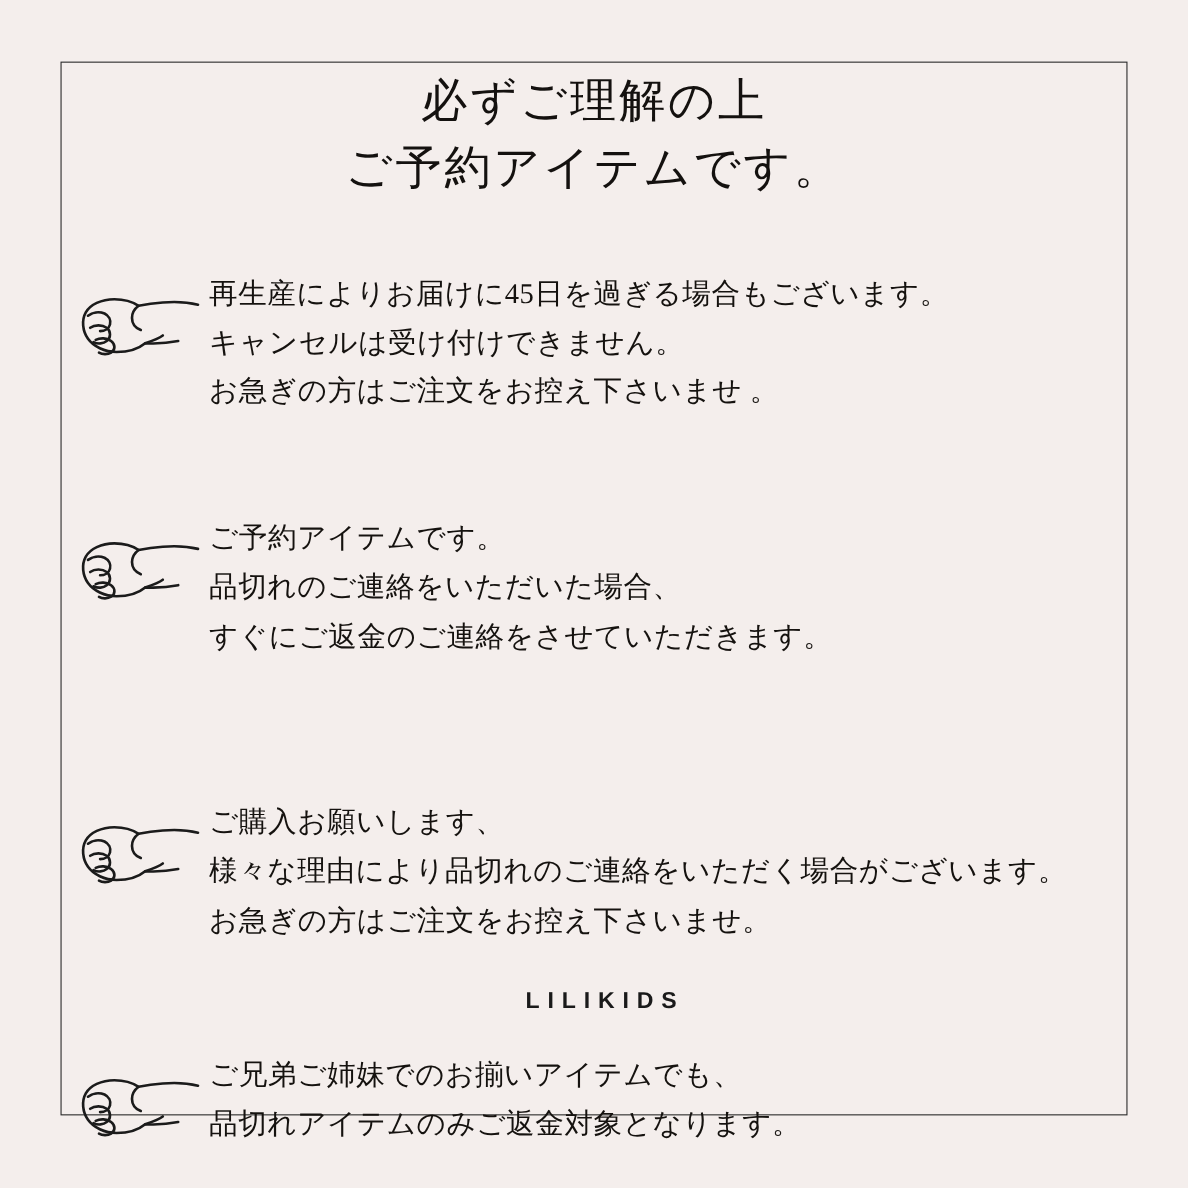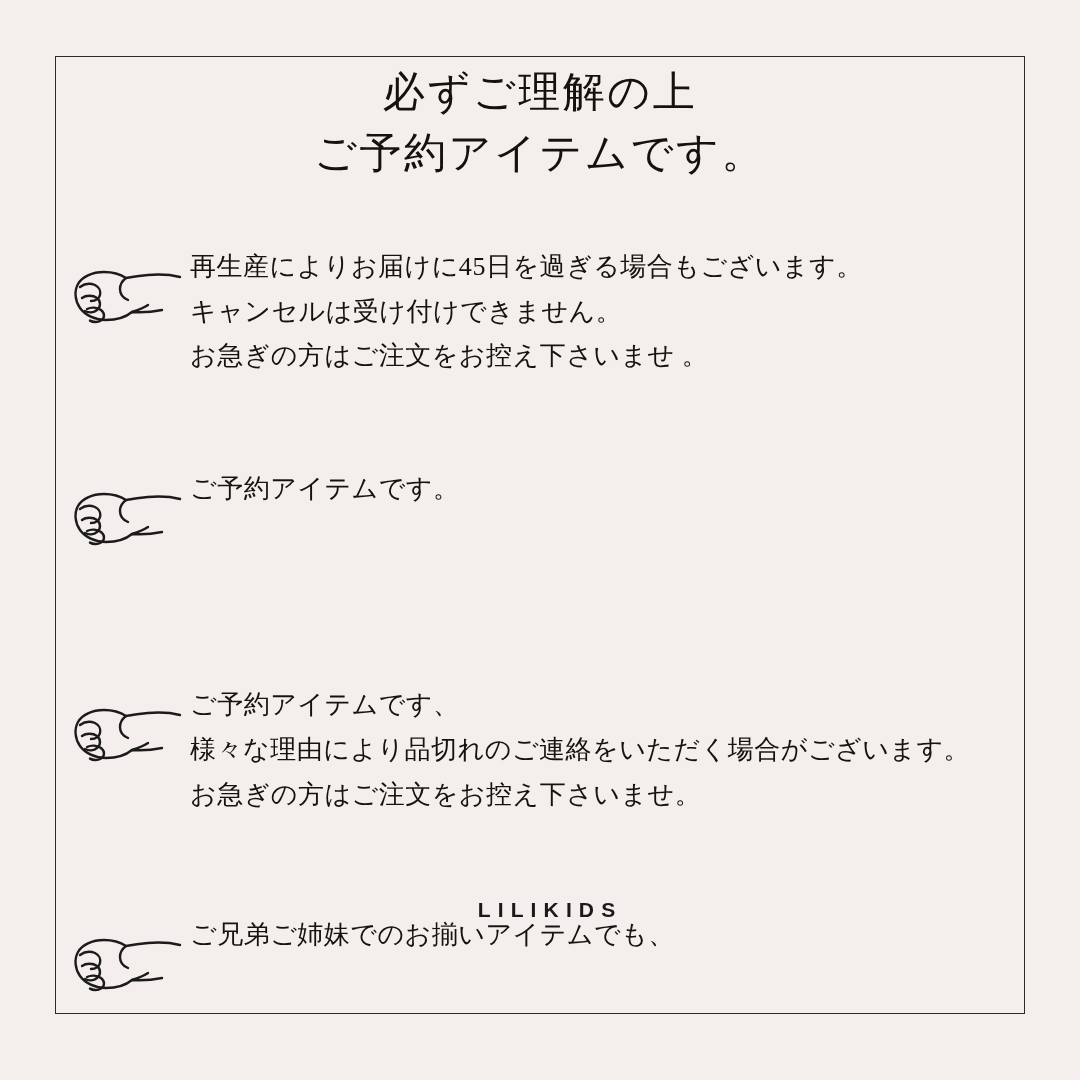--- a/index.html
+++ b/index.html
@@ -137,54 +137,57 @@
           <path d="M120 26 C112 24 100 23 88 24 C80 24.6 72 25.8 66 27 C60 23 52 21 44 21 C32 21 22 26 18 33 C14 40 15 50 20 57 C25 64 35 69 46 69 C56 69 66 66 72 61 C80 61.5 92 61 102 59"></path>
           <path d="M66 27 C62 30 60 34 60 38 C60 43 63 47 68 49"></path>
           <path d="M20 36 C24 33 30 32 35 34 C39 36 41 40 40 44 C39 48 35 50 31 50"></path>
           <path d="M22 47 C26 44 33 44 37 47 C41 50 41 56 37 59 C34 61.5 29 62 25 60"></path>
           <path d="M27 58 C31 56 37 56 41 59 C45 62 45 67 41 69.5 C38 71.4 33 71.4 30 69.6"></path>
           <path d="M72 61 C78 59 84 57 88 54"></path>
         </svg>
       </div>
       <div class="note-text">
         <span class="line">ご予約アイテムです。</span>
+        <span class="line">品切れのご連絡をいただいた場合、</span>
+        <span class="line">すぐにご返金のご連絡をさせていただきます。</span>
       </div>
     </div>
 
     <div class="note note-3">
       <div class="note-hand">
         <svg viewBox="0 0 130 86" xmlns="http://www.w3.org/2000/svg" fill="none" stroke="#1b1b1b" stroke-width="2.4" stroke-linecap="round" stroke-linejoin="round">
           <path d="M120 26 C112 24 100 23 88 24 C80 24.6 72 25.8 66 27 C60 23 52 21 44 21 C32 21 22 26 18 33 C14 40 15 50 20 57 C25 64 35 69 46 69 C56 69 66 66 72 61 C80 61.5 92 61 102 59"></path>
           <path d="M66 27 C62 30 60 34 60 38 C60 43 63 47 68 49"></path>
           <path d="M20 36 C24 33 30 32 35 34 C39 36 41 40 40 44 C39 48 35 50 31 50"></path>
           <path d="M22 47 C26 44 33 44 37 47 C41 50 41 56 37 59 C34 61.5 29 62 25 60"></path>
           <path d="M27 58 C31 56 37 56 41 59 C45 62 45 67 41 69.5 C38 71.4 33 71.4 30 69.6"></path>
           <path d="M72 61 C78 59 84 57 88 54"></path>
         </svg>
       </div>
       <div class="note-text">
-        <span class="line">ご予約アイテムです、</span>
+        <span class="line">ご購入お願いします、</span>
         <span class="line">様々な理由により品切れのご連絡をいただく場合がございます。</span>
         <span class="line">お急ぎの方はご注文をお控え下さいませ。</span>
       </div>
     </div>
 
     <div class="note note-4">
       <div class="note-hand">
         <svg viewBox="0 0 130 86" xmlns="http://www.w3.org/2000/svg" fill="none" stroke="#1b1b1b" stroke-width="2.4" stroke-linecap="round" stroke-linejoin="round">
           <path d="M120 26 C112 24 100 23 88 24 C80 24.6 72 25.8 66 27 C60 23 52 21 44 21 C32 21 22 26 18 33 C14 40 15 50 20 57 C25 64 35 69 46 69 C56 69 66 66 72 61 C80 61.5 92 61 102 59"></path>
           <path d="M66 27 C62 30 60 34 60 38 C60 43 63 47 68 49"></path>
           <path d="M20 36 C24 33 30 32 35 34 C39 36 41 40 40 44 C39 48 35 50 31 50"></path>
           <path d="M22 47 C26 44 33 44 37 47 C41 50 41 56 37 59 C34 61.5 29 62 25 60"></path>
           <path d="M27 58 C31 56 37 56 41 59 C45 62 45 67 41 69.5 C38 71.4 33 71.4 30 69.6"></path>
           <path d="M72 61 C78 59 84 57 88 54"></path>
         </svg>
       </div>
       <div class="note-text">
         <span class="line">ご兄弟ご姉妹でのお揃いアイテムでも、</span>
+        <span class="line">品切れアイテムのみご返金対象となります。</span>
       </div>
     </div>
 
   </div>
 
   <div class="brand">LILIKIDS</div>
 
 </div>
 
 </body></html>

